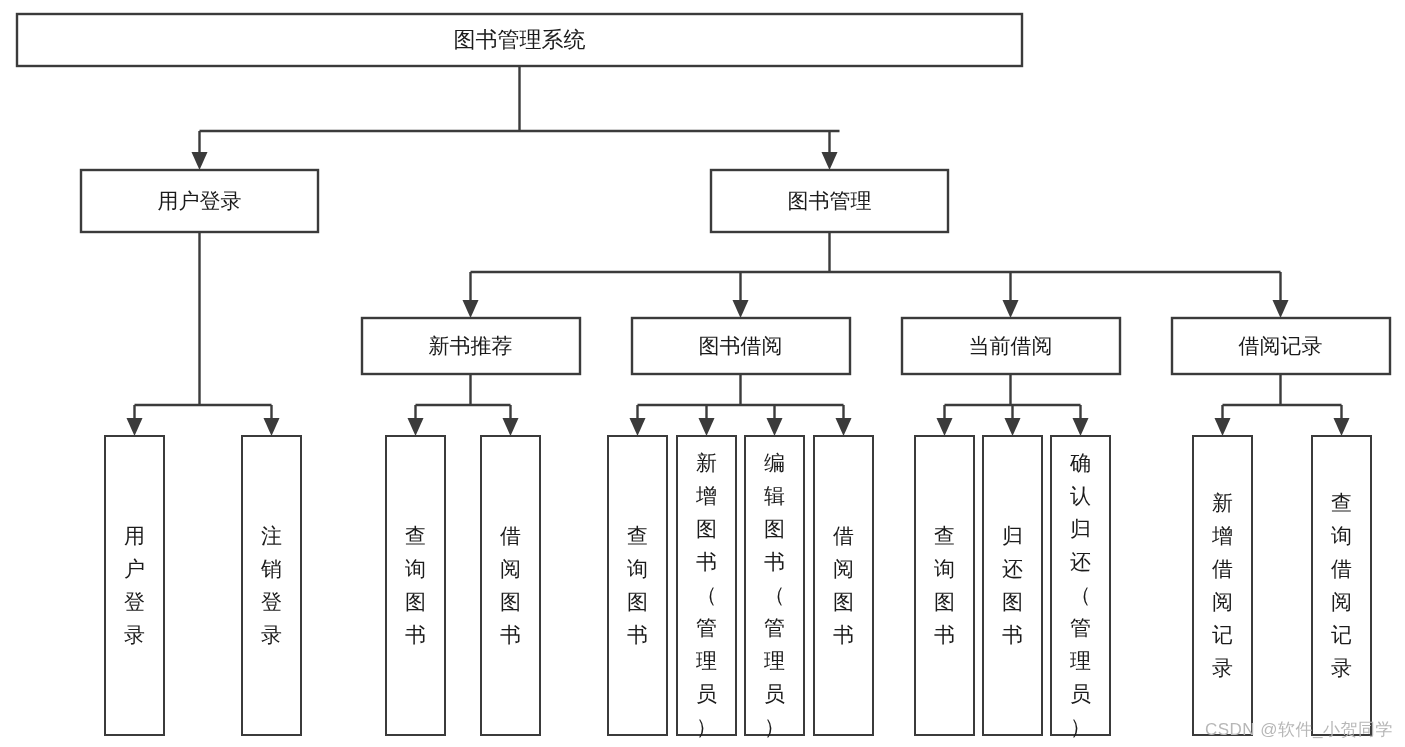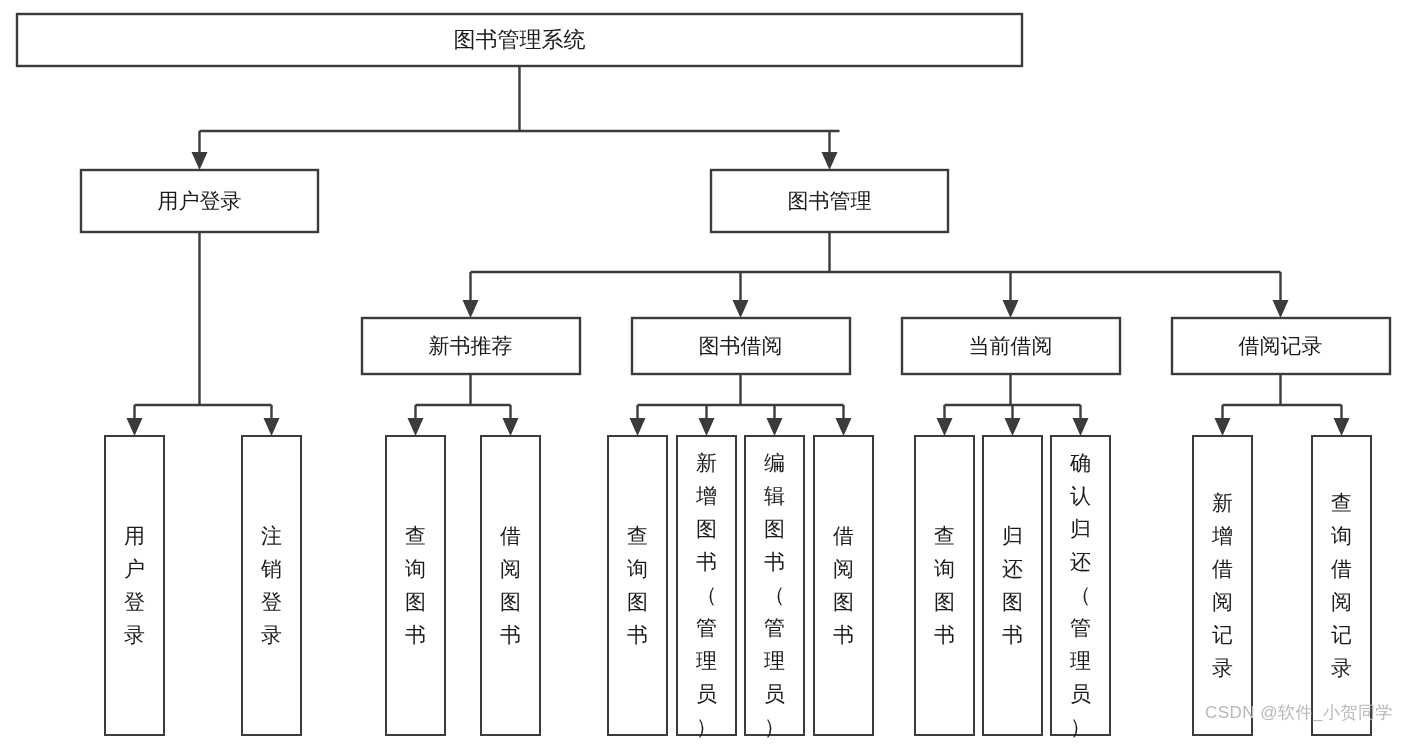--- a/index.html
+++ b/index.html
@@ -16,21 +16,21 @@
     font-family:"Liberation Sans","DejaVu Sans",sans-serif;
     fill:#1b1b1b;font-size:21px;text-anchor:middle;
     dominant-baseline:middle;
   }
   .node-label.big{font-size:22px;}
   .vert-label{
     font-family:"Liberation Sans","DejaVu Sans",sans-serif;
     fill:#1b1b1b;font-size:21px;text-anchor:middle;
   }
   .watermark{
-    position:absolute;right:12px;bottom:23px;
+    position:absolute;right:12px;bottom:6px;
     font-family:"Liberation Sans","DejaVu Sans",sans-serif;
     font-size:17px;color:#b7b7b7;letter-spacing:.5px;white-space:nowrap;
     pointer-events:none;
     margin-left:16px;
   }
 </style>
 </head>
 <body>
 
 <svg id="diagram" viewBox="0 0 1405 747" xmlns="http://www.w3.org/2000/svg">

